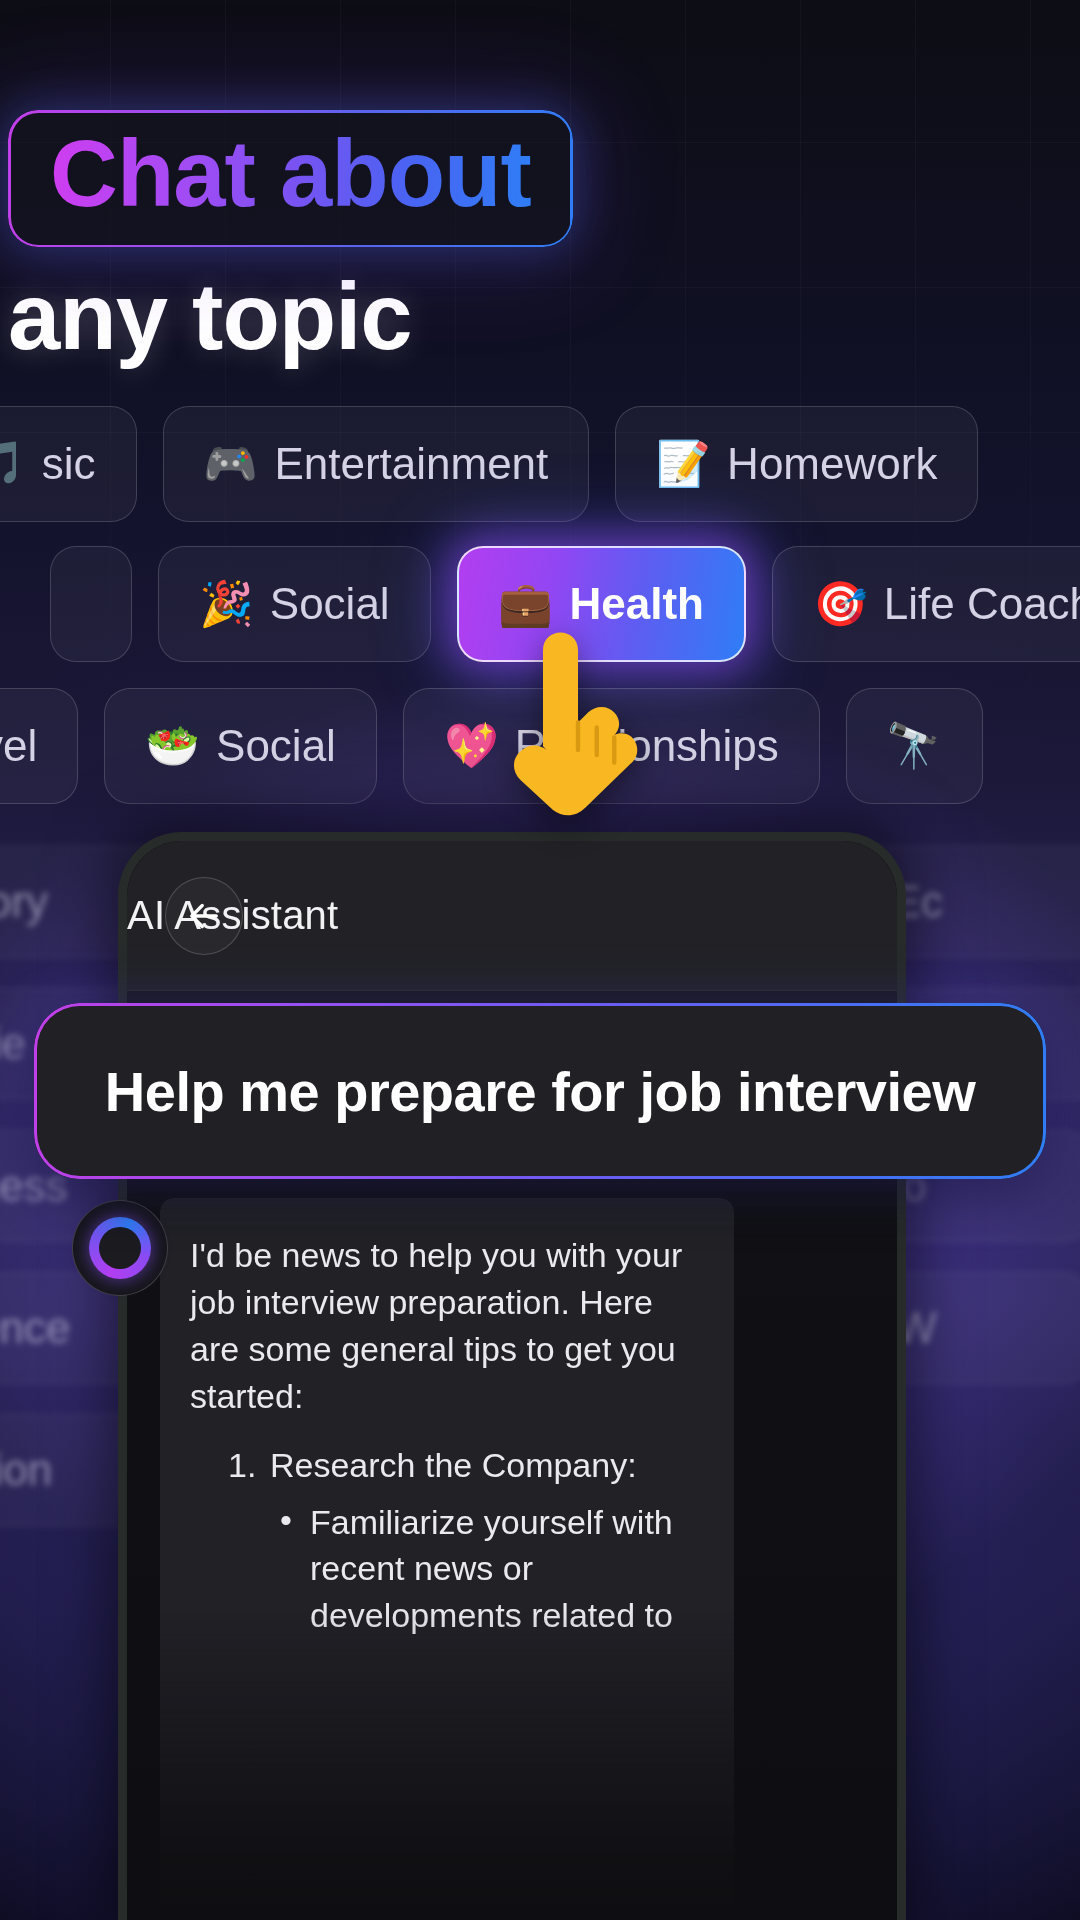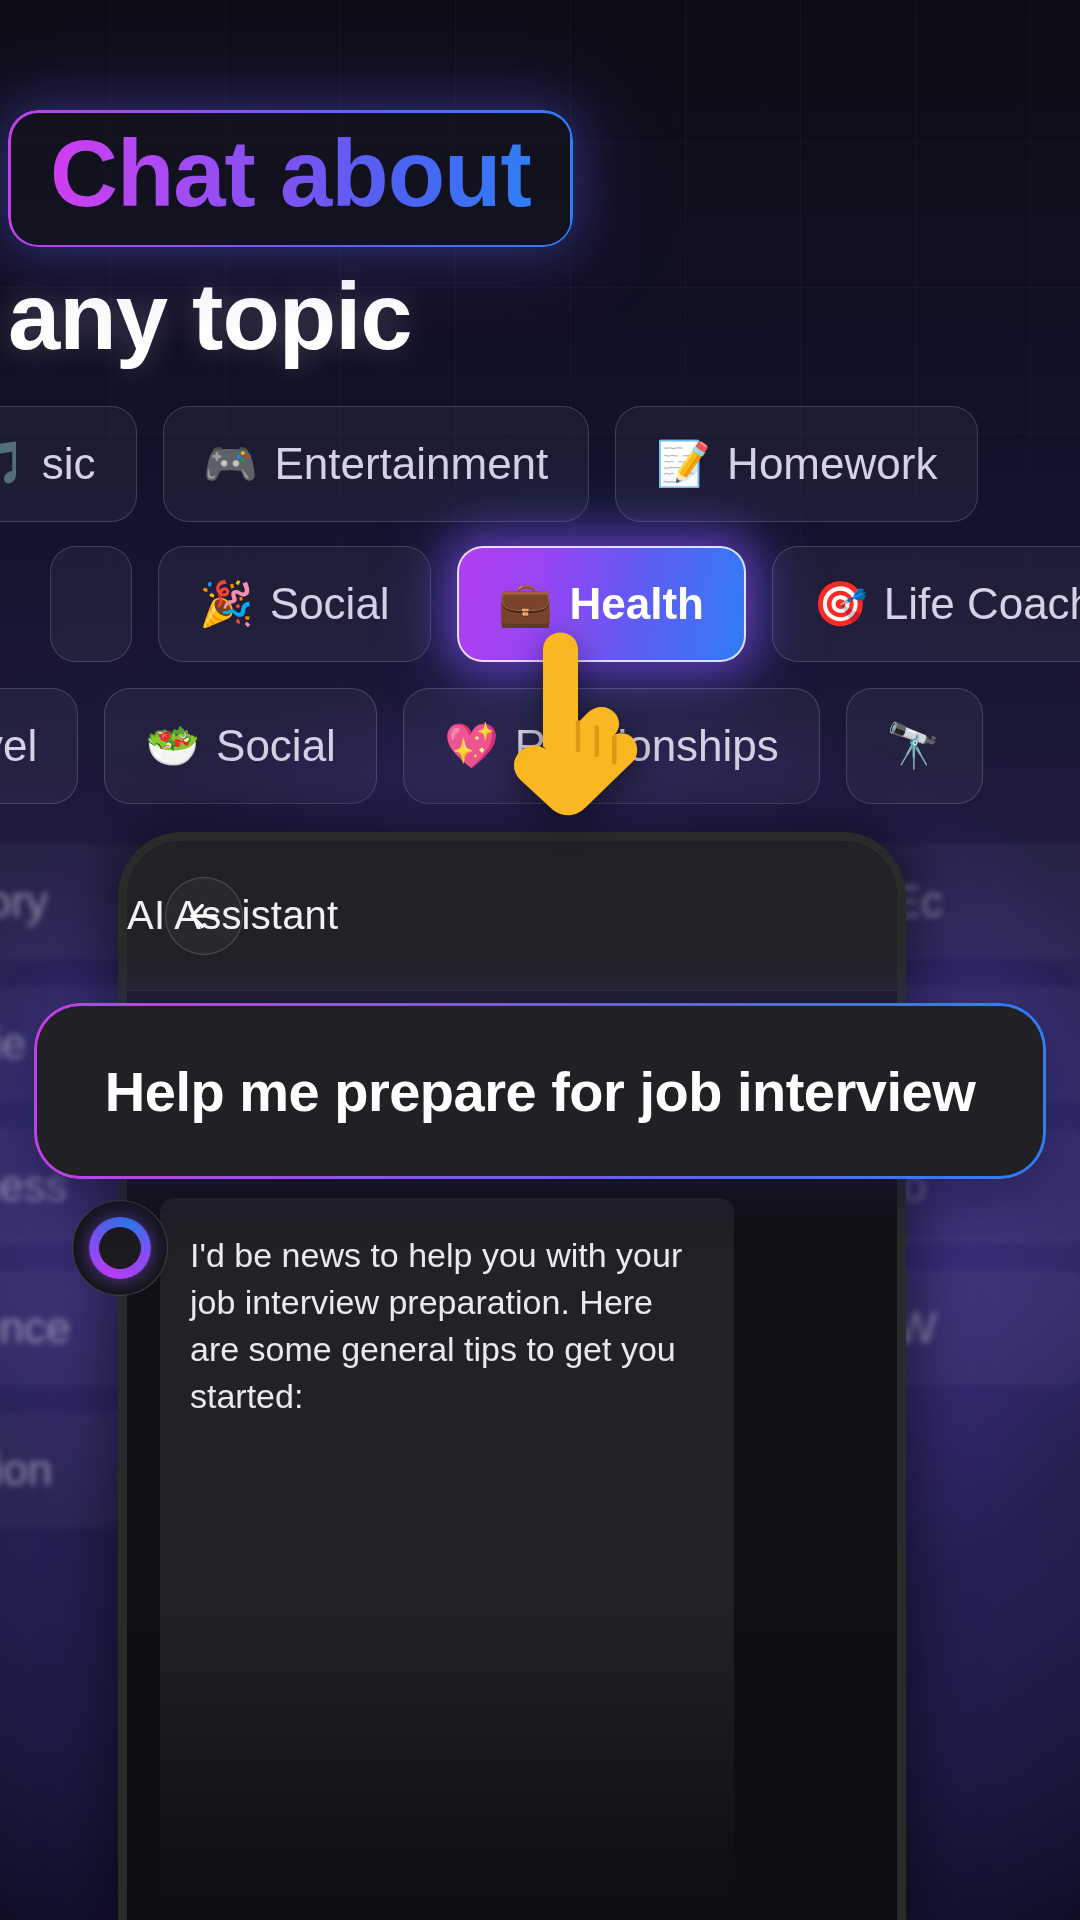--- a/index.html
+++ b/index.html
@@ -385,21 +385,23 @@
         </div>
         <div id="phone-title">AI Assistant</div>
       </div>
       <div id="chat-body"></div>
     </div>
   </div>
 
   <div id="ai-bubble">
     <p>I'd be news to help you with your job interview preparation. Here are some general tips to get you started:</p>
     <div id="ai-list">
+        <div class="ol-item"><span class="ol-num">1.</span><span>Research the Company:</span></div>
         <div class="ul-list">
+          <div class="ul-item">Familiarize yourself with recent news or developments related to</div>
         </div>
       </div>
   </div>
 
   <div id="ai-avatar">
     <div class="ring">
       <div class="ring-inner"></div>
     </div>
   </div>
 

